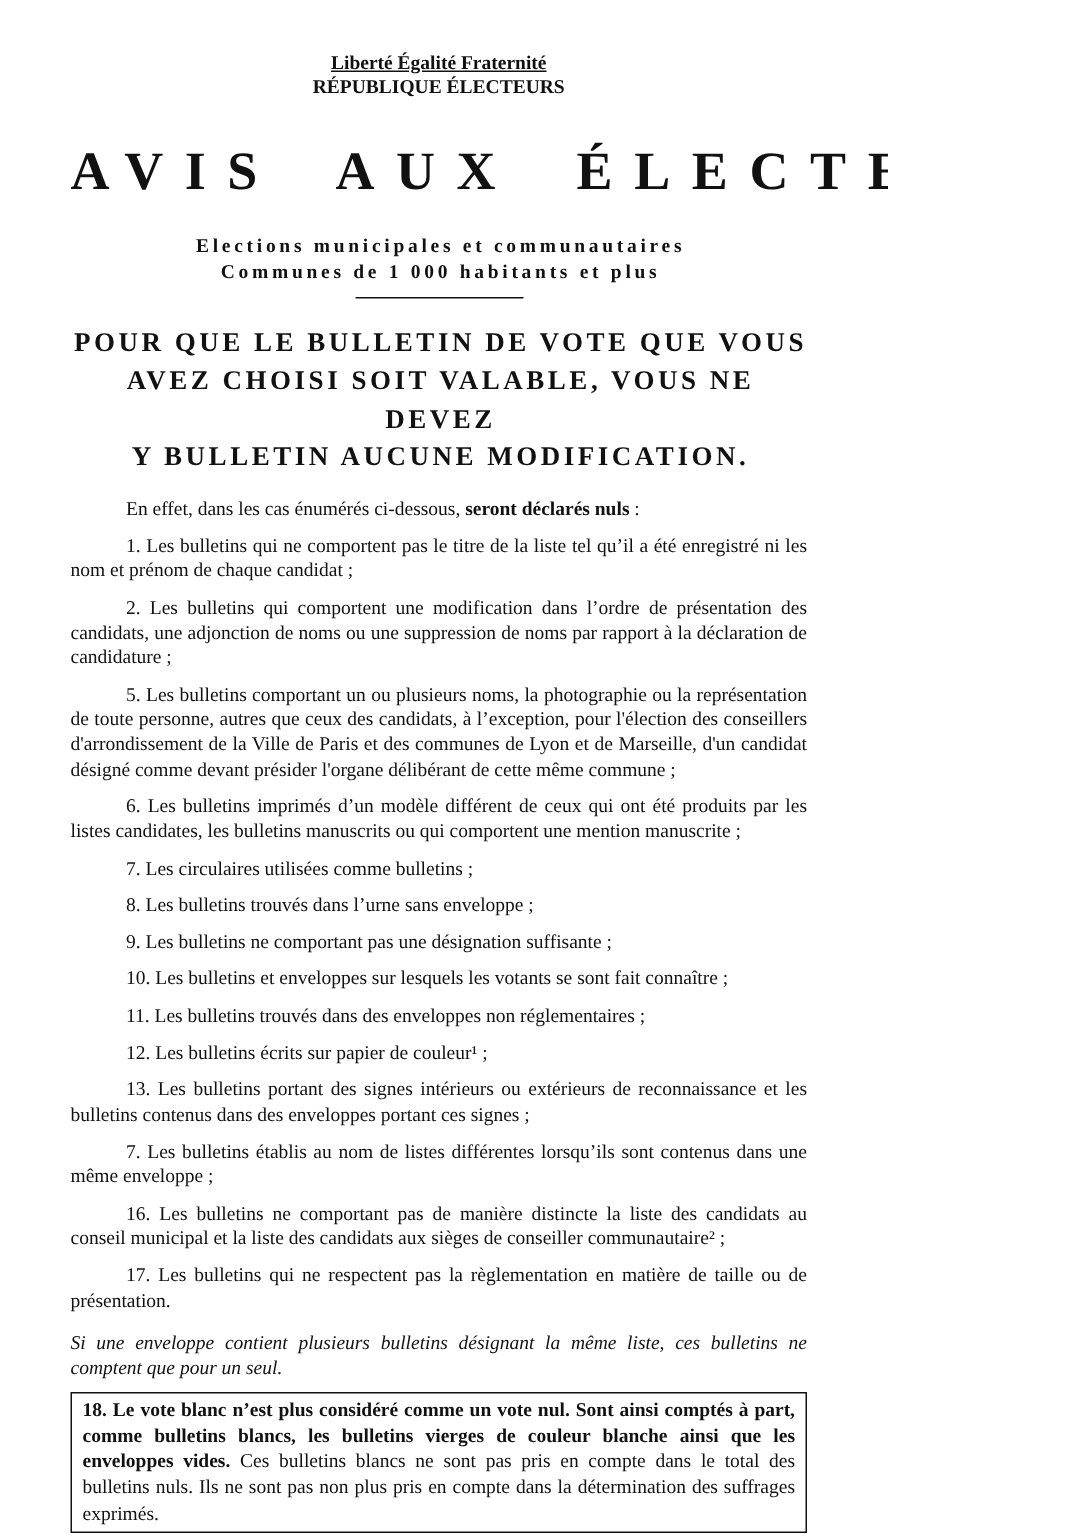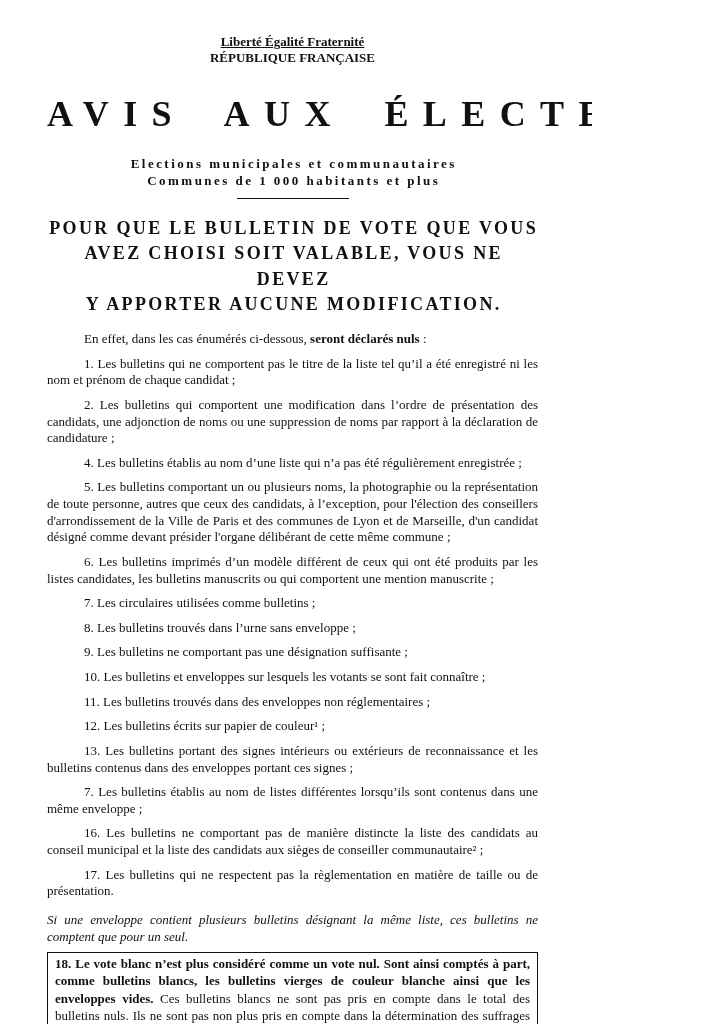--- a/index.html
+++ b/index.html
@@ -92,44 +92,43 @@
   }
   b, .bold { font-weight: bold; margin-top: 37px; }
 </style>
 </head>
 <body>
 
 <div class="page">
 
   <div class="header">
     <div class="motto">Liberté Égalité Fraternité</div>
-    <div>RÉPUBLIQUE FRANÇAISE</div>
+    <div>RÉPUBLIQUE ÉLECTEURS</div>
   </div>
 
   <div class="main-title">AVIS AUX ÉLECTEURS</div>
 
   <div class="subtitle">
     <div>Elections municipales et communautaires</div>
     <div>Communes de 1 000 habitants et plus</div>
   </div>
 
   <hr class="divider-rule">
 
   <div class="warning">
     <div>POUR QUE LE BULLETIN DE VOTE QUE VOUS</div>
     <div>AVEZ CHOISI SOIT VALABLE, VOUS NE DEVEZ</div>
-    <div>Y APPORTER AUCUNE MODIFICATION.</div>
+    <div>Y BULLETIN AUCUNE MODIFICATION.</div>
   </div>
 
   <div class="body-text">
     <p><span>En effet, dans les cas énumérés ci-dessous, </span><b>seront déclarés nuls</b><span> :</span></p>
 
     <p>1. Les bulletins qui ne comportent pas le titre de la liste tel qu’il a été enregistré ni les nom et prénom de chaque candidat ;</p>
     <p>2. Les bulletins qui comportent une modification dans l’ordre de présentation des candidats, une adjonction de noms ou une suppression de noms par rapport à la déclaration de candidature ;</p>
-    <p>4. Les bulletins établis au nom d’une liste qui n’a pas été régulièrement enregistrée ;</p>
     <p>5. Les bulletins comportant un ou plusieurs noms, la photographie ou la représentation de toute personne, autres que ceux des candidats, à l’exception, pour l'élection des conseillers d'arrondissement de la Ville de Paris et des communes de Lyon et de Marseille, d'un candidat désigné comme devant présider l'organe délibérant de cette même commune ;</p>
     <p>6. Les bulletins imprimés d’un modèle différent de ceux qui ont été produits par les listes candidates, les bulletins manuscrits ou qui comportent une mention manuscrite ;</p>
     <p>7. Les circulaires utilisées comme bulletins ;</p>
     <p>8. Les bulletins trouvés dans l’urne sans enveloppe ;</p>
     <p>9. Les bulletins ne comportant pas une désignation suffisante ;</p>
     <p>10. Les bulletins et enveloppes sur lesquels les votants se sont fait connaître ;</p>
     <p>11. Les bulletins trouvés dans des enveloppes non réglementaires ;</p>
     <p>12. Les bulletins écrits sur papier de couleur¹ ;</p>
     <p>13. Les bulletins portant des signes intérieurs ou extérieurs de reconnaissance et les bulletins contenus dans des enveloppes portant ces signes ;</p>
     <p>7. Les bulletins établis au nom de listes différentes lorsqu’ils sont contenus dans une même enveloppe ;</p>

